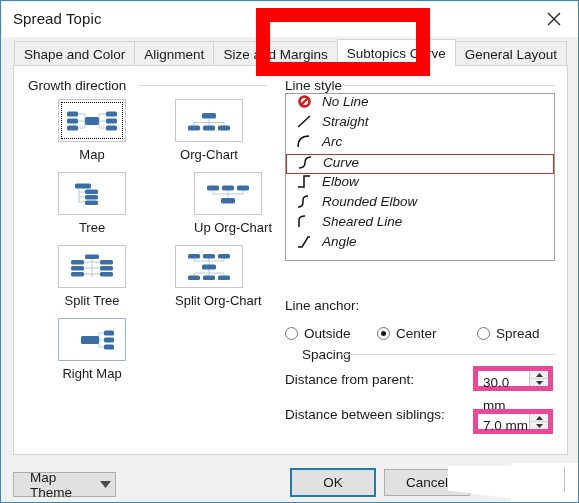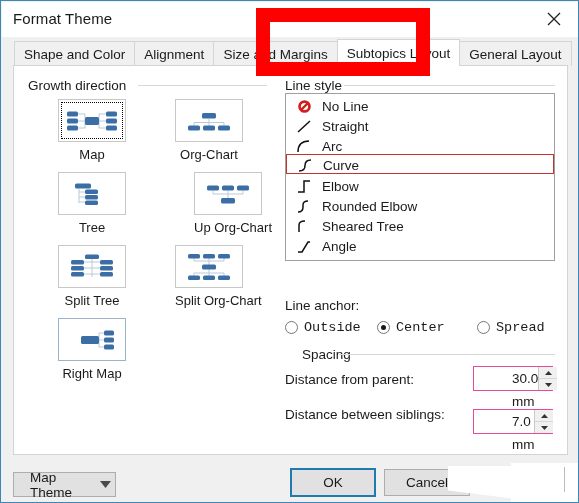--- a/index.html
+++ b/index.html
@@ -165,23 +165,24 @@
   .listbox {
     position: absolute;
     box-sizing: border-box;
     border: 1px solid #a0a0a0;
     background: #ffffff;
     overflow: hidden;
   }
   .lrow {
     height: 20px;
     display: flex;
-    align-items: flex-end;
-    box-sizing: border-box;
-    cursor: default;
+    align-items: flex-start;
+    box-sizing: border-box;
+    cursor: default;
+    font-style: italic;
   }
   .lrow.selected {
     border: 1px solid #c1342c;
     background: #ffffff;
   }
   .lglyph {
     width: 36px;
     flex: 0 0 36px;
     display: flex;
     align-items: center;
@@ -225,24 +226,23 @@
     position: absolute;
     font-size: 13.5px;
     color: #1a1a1a;
     line-height: 16px;
   }
   .spin {
     position: absolute;
     width: 80px;
     height: 25px;
     box-sizing: border-box;
-    border: 1px solid #ec4899;
-    background: #ffffff;
-    display: flex;
-    padding-left: 33px;
+    border: 5px solid #ec4899;
+    background: #ffffff;
+    display: flex;
   }
   .spin-val {
     flex: 1 1 auto;
     font-size: 13.5px;
     color: #1a1a1a;
     padding-left: 5px;
     line-height: 23px;
   }
   .spin-btns {
     flex: 0 0 18px;
@@ -319,34 +319,34 @@
     pointer-events: none;
     z-index: 50;
   }
 </style>
 </head>
 <body>
 
 <div id="dialog">
 
   <div class="titlebar">
-    <div class="title-text">Format Theme</div>
+    <div class="title-text">Spread Topic</div>
     <div class="close-btn">
       <svg width="14" height="14" viewBox="0 0 14 14" aria-hidden="true">
         <path d="M1 1 L13 13 M13 1 L1 13" stroke="#222" stroke-width="1.3" fill="none"></path>
       </svg>
     </div>
   </div>
 
   <div class="tabstrip">
     <div class="tabs" id="tabs-host">
         <div class="tab"><span>Shape and Color</span></div>
         <div class="tab"><span>Alignment</span></div>
         <div class="tab"><span>Size and Margins</span></div>
-        <div class="tab active"><span>Subtopics Layout</span></div>
+        <div class="tab active"><span>Subtopics Curve</span></div>
         <div class="tab"><span>General Layout</span></div>
       </div>
   </div>
 
   <div class="panel">
 
     <div class="group-label" style="left:14px; top:12px;">Growth direction</div>
     <div class="group-rule" style="left:124px; top:19px; width:129px;"></div>
 
     <div id="gd-host">
@@ -499,34 +499,34 @@
             </svg>
           </div>
           <div class="ltext">Rounded Elbow</div>
         </div>
         <div class="lrow">
           <div class="lglyph">
             <svg width="18" height="15" viewBox="0 0 18 15">
               <path d="M4 13 L4 6 Q4 2 10 2" stroke="#111" stroke-width="1.5" fill="none"></path>
             </svg>
           </div>
-          <div class="ltext">Sheared Tree</div>
+          <div class="ltext">Sheared Line</div>
         </div>
         <div class="lrow">
           <div class="lglyph">
             <svg width="18" height="15" viewBox="0 0 18 15">
               <path d="M3 13 L7 13 L13 3 L15 3" stroke="#111" stroke-width="1.5" fill="none"></path>
             </svg>
           </div>
           <div class="ltext">Angle</div>
         </div>
       </div>
 
     <div class="group-label" style="left:271px; top:232px;">Line anchor:</div>
-    <div class="radio-row" id="ra-host" style="left:271px; top:254px; width:270px; height:18px;font-family:Liberation Mono, monospace;">
+    <div class="radio-row" id="ra-host" style="left:271px; top:260px; width:270px; height:18px;">
         <div class="radio" style="left: 0px; top: 0px;">
           <span class="rdot"></span>
           <span class="rlabel">Outside</span>
         </div>
         <div class="radio" style="left: 92px; top: 0px;">
           <span class="rdot on"></span>
           <span class="rlabel">Center</span>
         </div>
         <div class="radio" style="left: 192px; top: 0px;">
           <span class="rdot"></span>

